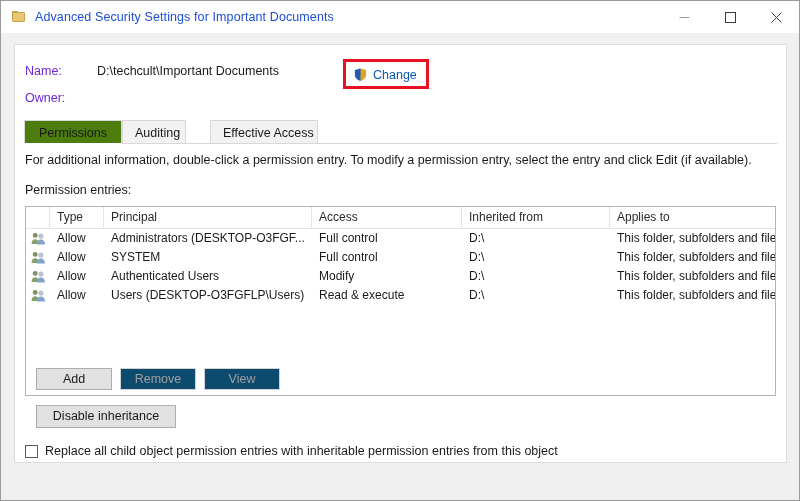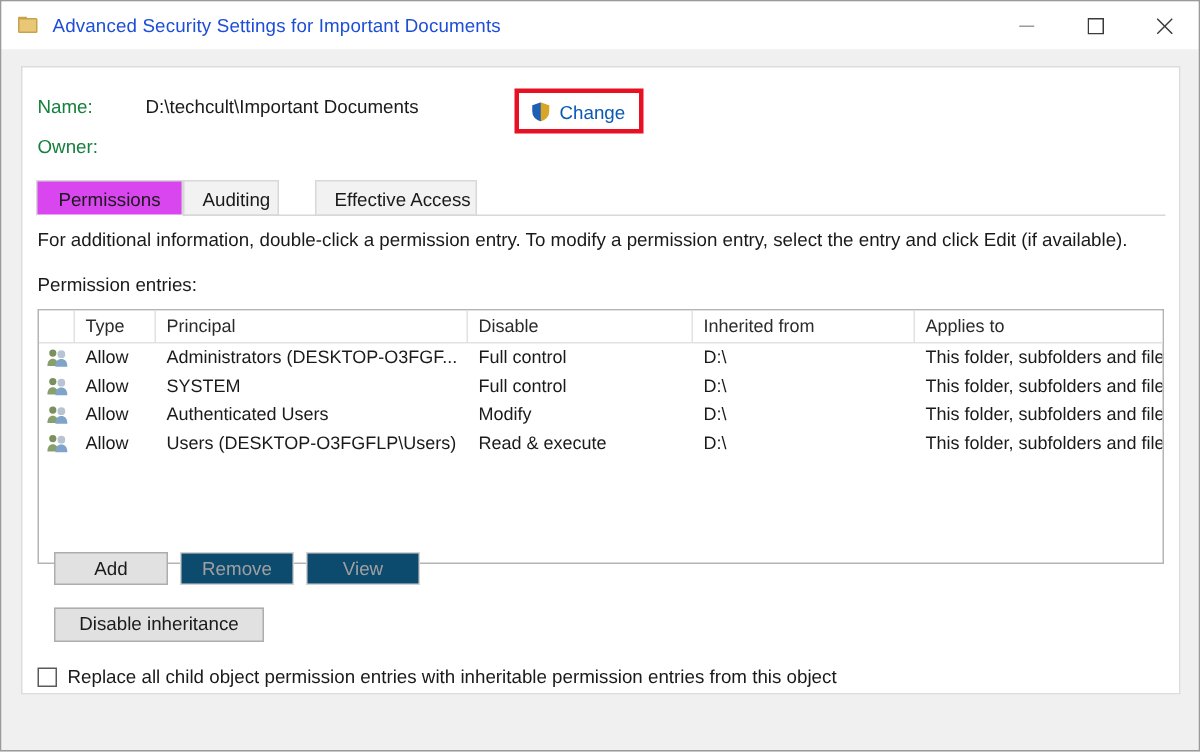--- a/index.html
+++ b/index.html
@@ -112,21 +112,21 @@
   }
   .info-row {
     position: relative;
     height: 27px;
     display: flex;
     align-items: center;
   }
   .info-label {
     width: 72px;
     font-size: 12.5px;
-    color: #15803d;
+    color: #6d28d9;
   }
   .info-value {
     font-size: 12.5px;
     color: #1a1a1a;
   }
 
   
   #change-highlight {
     position: absolute;
     left: 318px;
@@ -182,21 +182,21 @@
     font-size: 12.5px;
     color: #1a1a1a;
     padding: 0 12px;
     box-sizing: border-box;
     background: #f2f2f2;
     border: 1px solid #d8d8d8;
     text-align: center;
     white-space: nowrap;
   }
   .tab.selected {
-    background: #d946ef;
+    background: #4d7c0f;
     border-bottom-color: #ffffff;
     z-index: 3;
   }
 
   
   #hint-text {
     position: absolute;
     left: 10px;
     top: 108px;
     font-size: 12.5px;
@@ -210,21 +210,21 @@
     font-size: 12.5px;
     color: #1a1a1a;
   }
 
   
   #listview {
     position: absolute;
     left: 10px;
     top: 161px;
     width: 751px;
-    height: 170px;
+    height: 190px;
     background: #ffffff;
     border: 1px solid #b4b4b4;
     box-sizing: border-box;
     overflow: hidden;
   }
   #lv-header {
     display: flex;
     height: 21px;
     border-bottom: 1px solid #e2e2e2;
     background: #ffffff;
@@ -386,21 +386,21 @@
       <div id="tab-underline"></div>
 
       <div id="hint-text">For additional information, double-click a permission entry. To modify a permission entry, select the entry and click Edit (if available).</div>
       <div id="entries-label">Permission entries:</div>
 
       <div id="listview">
         <div id="lv-header">
           <div class="lv-th c-icon"></div>
           <div class="lv-th c-type">Type</div>
           <div class="lv-th c-prin">Principal</div>
-          <div class="lv-th c-acc">Disable</div>
+          <div class="lv-th c-acc">Access</div>
           <div class="lv-th c-inh">Inherited from</div>
           <div class="lv-th c-app" style="border-right:none;">Applies to</div>
         </div>
 
         <div class="lv-row">
           <div class="lv-td c-icon">
             <span class="usersicon">
               <svg width="15" height="13" viewBox="0 0 15 13">
                 <circle cx="4.2" cy="3.4" r="2.4" fill="#7b8f5f"></circle>
                 <path d="M0.6 12 C0.6 8.6 2.2 7.2 4.2 7.2 C6.2 7.2 7.8 8.6 7.8 12 Z" fill="#8aa06c"></path>

